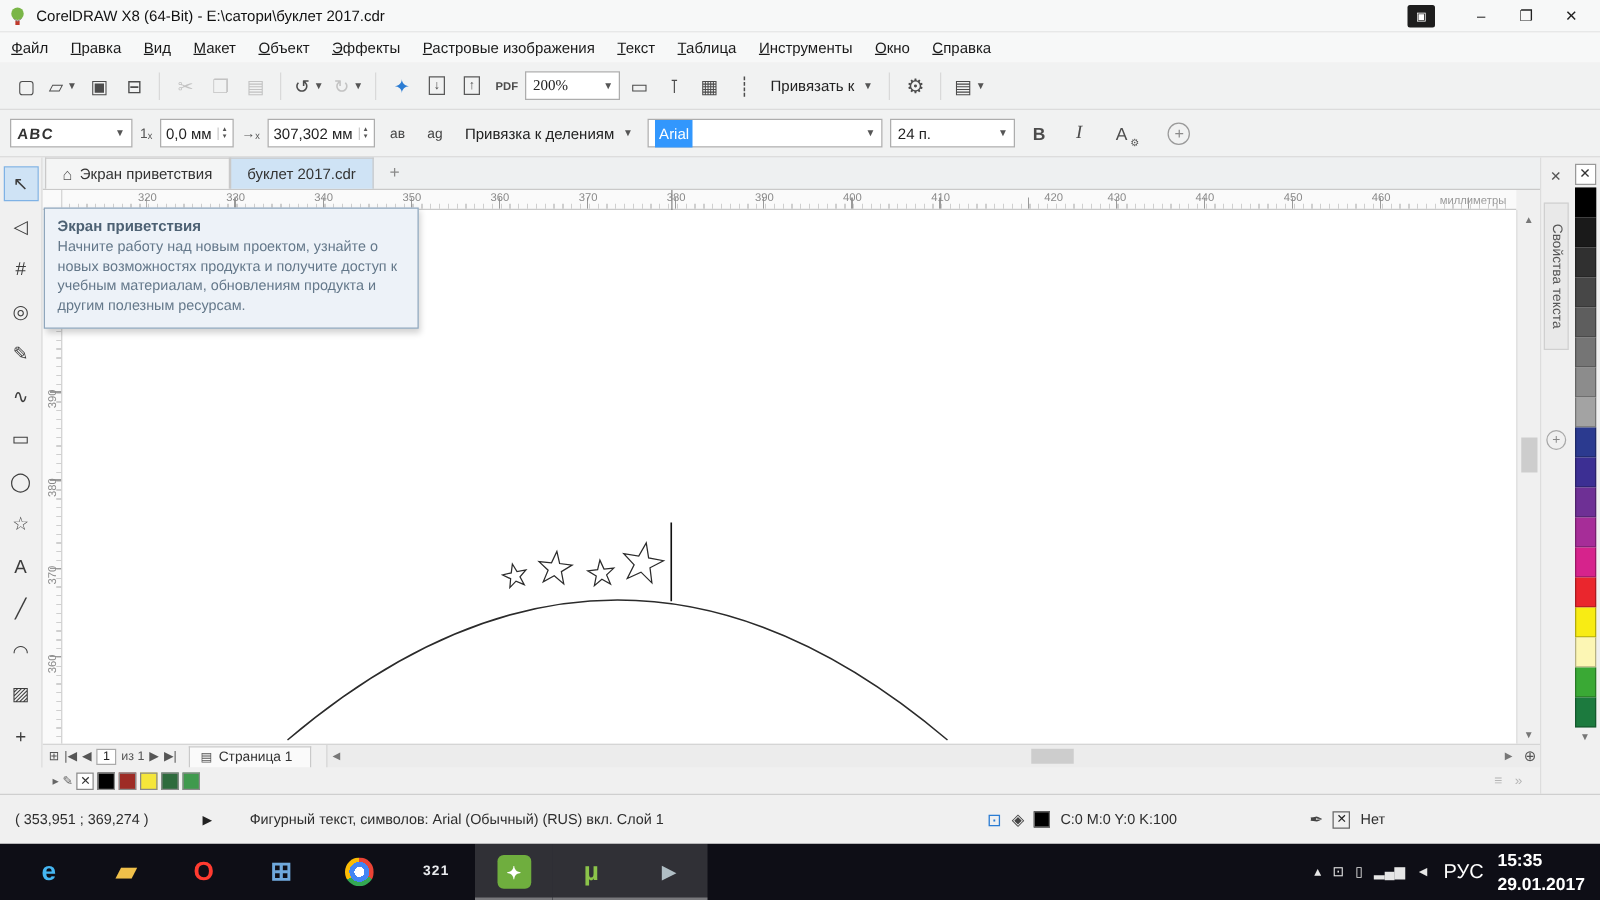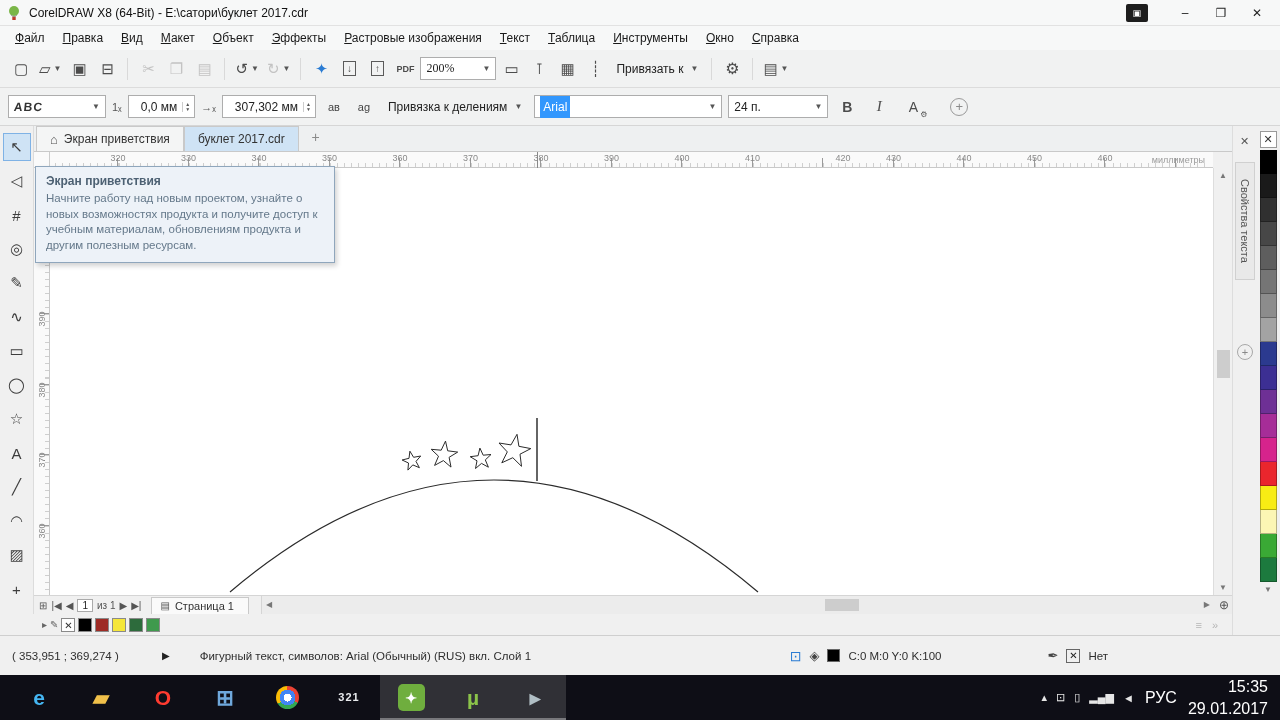--- a/index.html
+++ b/index.html
@@ -7,41 +7,41 @@
   #app{position:relative;width:1280px;height:720px;background:#f0f0f0;font-family:"Liberation Sans",sans-serif;font-size:12px;color:#222;overflow:hidden;}
 
   
   .titlebar{position:absolute;left:0;top:0;width:100%;height:26px;background:#f7f8f8;border-bottom:1px solid #e2e2e2;display:flex;align-items:center;padding:0 6px;gap:7px;}
   .title-text{font-size:12px;color:#111;}
   .win-controls{margin-left:auto;display:flex;align-items:center;gap:2px;}
   .notif-ic{width:22px;height:18px;background:#1d1d1d;color:#fff;font-size:9px;display:flex;align-items:center;justify-content:center;border-radius:2px;margin-right:18px;}
   .win-btn{width:34px;height:22px;text-align:center;line-height:22px;font-size:12px;color:#222;}
 
   
-  .menubar{position:absolute;top:26px;left:0;height:24px;width:100%;background:#f7f8f8;display:flex;align-items:center;padding-left:6px;}
+  .menubar{position:absolute;top:26px;left:0;height:24px;width:100%;background:#f7f8f8;display:flex;align-items:center;padding-left:0;}
   .menu-item{padding:4px 9px;font-size:12px;color:#1a1a1a;}
   .menu-item::first-letter{text-decoration:underline;}
 
   
   .toolbar{position:absolute;top:50px;left:0;height:38px;width:100%;background:#f1f2f2;border-bottom:1px solid #dcdcdc;display:flex;align-items:center;padding:0 8px;gap:2px;}
   .propbar{position:absolute;top:88px;left:0;height:38px;width:100%;background:#f1f2f2;border-bottom:1px solid #d6d6d6;display:flex;align-items:center;padding:0 8px;gap:6px;}
   .tb-group{display:flex;align-items:center;gap:2px;}
   .tb-btn{height:26px;min-width:26px;display:flex;align-items:center;justify-content:center;color:#4c4c4c;font-size:15px;padding:0 3px;}
   .tb-btn.disabled{color:#c3c3c3;}
   .tb-btn.accent .glyph{color:#2b7cd3;}
   .tb-btn.boxed .glyph{border:1px solid #5a5a5a;font-size:10px;line-height:13px;padding:0 3px;font-weight:bold;}
   .tb-btn.small-text .glyph{font-size:9px;font-weight:bold;letter-spacing:0;}
   .dd{font-size:8px;margin-left:3px;color:#555;}
   .sep{width:1px;height:22px;background:#d9d9d9;margin:0 5px;flex:none;}
   .combo{height:23px;background:#fff;border:1px solid #adadad;display:flex;align-items:center;padding:0 5px;font-size:12px;gap:4px;}
   .combo .dd{margin-left:auto;}
   .zoom-combo{width:76px;font-family:Liberation Serif, serif;}
   .snap-drop{height:24px;display:flex;align-items:center;gap:4px;padding:0 6px;color:#222;}
   .gear{font-size:16px;color:#4c4c4c;}
-  .field{height:23px;background:#fff;border:1px solid #adadad;display:flex;align-items:center;padding:0 2px 0 12px;font-size:12px;}
+  .field{height:23px;background:#fff;border:1px solid #adadad;display:flex;align-items:center;padding:0 2px 0 4px;font-size:12px;}
   .spin{display:flex;flex-direction:column;margin-left:5px;border-left:1px solid #ccc;padding:0 2px;color:#555;}
   .spin i{font-style:normal;font-size:5px;line-height:5px;}
   .pb-icon{font-size:11px;color:#555;}
   .preset-combo{width:98px;}
   .preset-abc{font-size:12px;font-weight:bold;color:#333;letter-spacing:1px;transform:skewX(-6deg);}
   .font-combo{width:188px;}
   .sel-highlight{background:#3297fd;color:#fff;padding:4px 3px;}
   .size-combo{width:100px;}
   .bold-btn{font-weight:bold;font-size:14px;width:26px;}
   .italic-btn{font-family:"Liberation Serif",serif;font-style:italic;font-size:15px;width:26px;}
@@ -135,21 +135,21 @@
   .tb-apps{display:flex;height:100%;padding-left:8px;}
   .task-tile{width:62px;height:45px;display:flex;align-items:center;justify-content:center;}
   .task-tile.active{background:rgba(255,255,255,.14);box-shadow:inset 0 -2px 0 rgba(255,255,255,.35);}
   .task-glyph{font-size:21px;font-weight:bold;line-height:1;}
   .task-text{font-size:11px;letter-spacing:1px;}
   .task-badge{width:27px;height:27px;border-radius:5px;display:flex;align-items:center;justify-content:center;font-size:14px;font-weight:bold;}
   .chrome-ball{width:23px;height:23px;border-radius:50%;background:radial-gradient(circle at 50% 50%,#fff 0 4px,#4285f4 4px 8px,transparent 8px),conic-gradient(#ea4335 0 33%,#34a853 33% 66%,#fbbc05 66% 100%);}
   .tray{margin-left:auto;display:flex;align-items:center;gap:11px;color:#eee;padding-right:12px;}
   .tray-ic{font-size:11px;color:#e6e6e6;}
   .lang{font-size:16px;color:#fff;}
-  .clock{font-size:16px;color:#fff;text-align:right;line-height:1.35;}
+  .clock{font-size:14px;color:#fff;text-align:left;line-height:1.35;font-weight:bold;}
 </style>
 </head>
 <body>
 
 <div id="app">
 
   <div class="titlebar">
     <svg width="16" height="16" viewBox="0 0 16 16">
       <circle cx="8" cy="6" r="5" fill="#7ab648"></circle>
       <rect x="6.3" y="11.5" width="3.4" height="3.5" fill="#c0392b"></rect>

